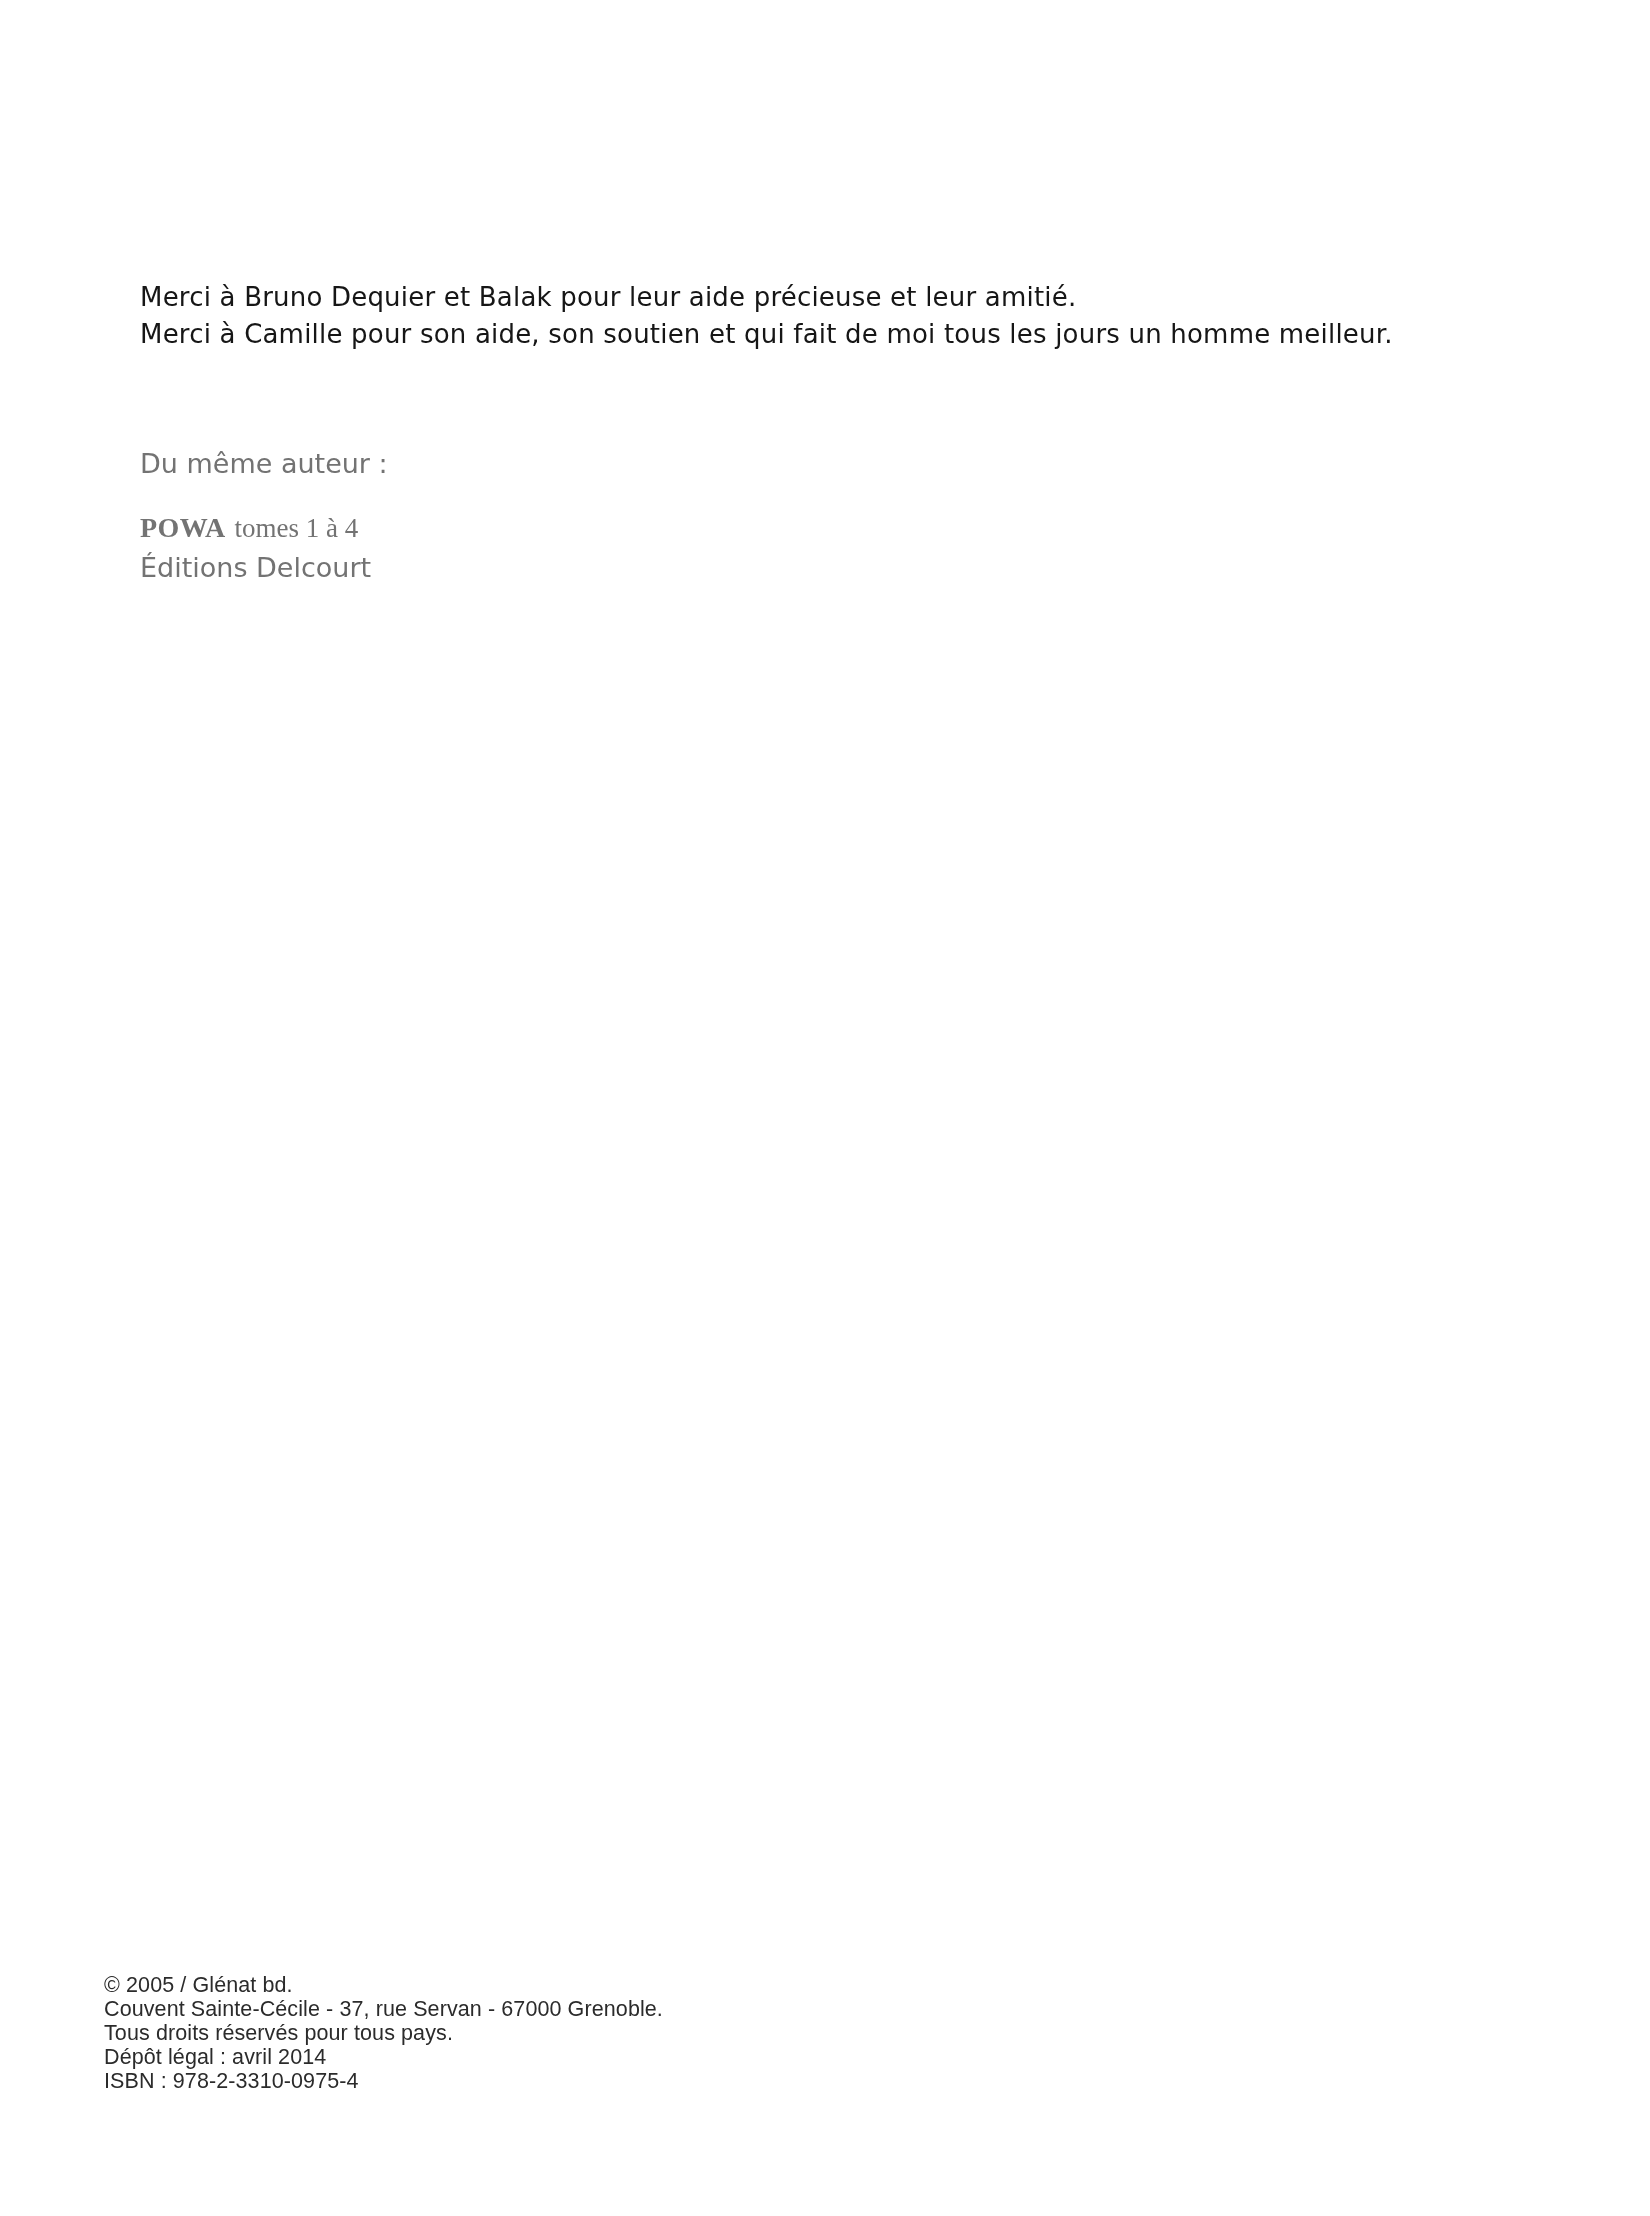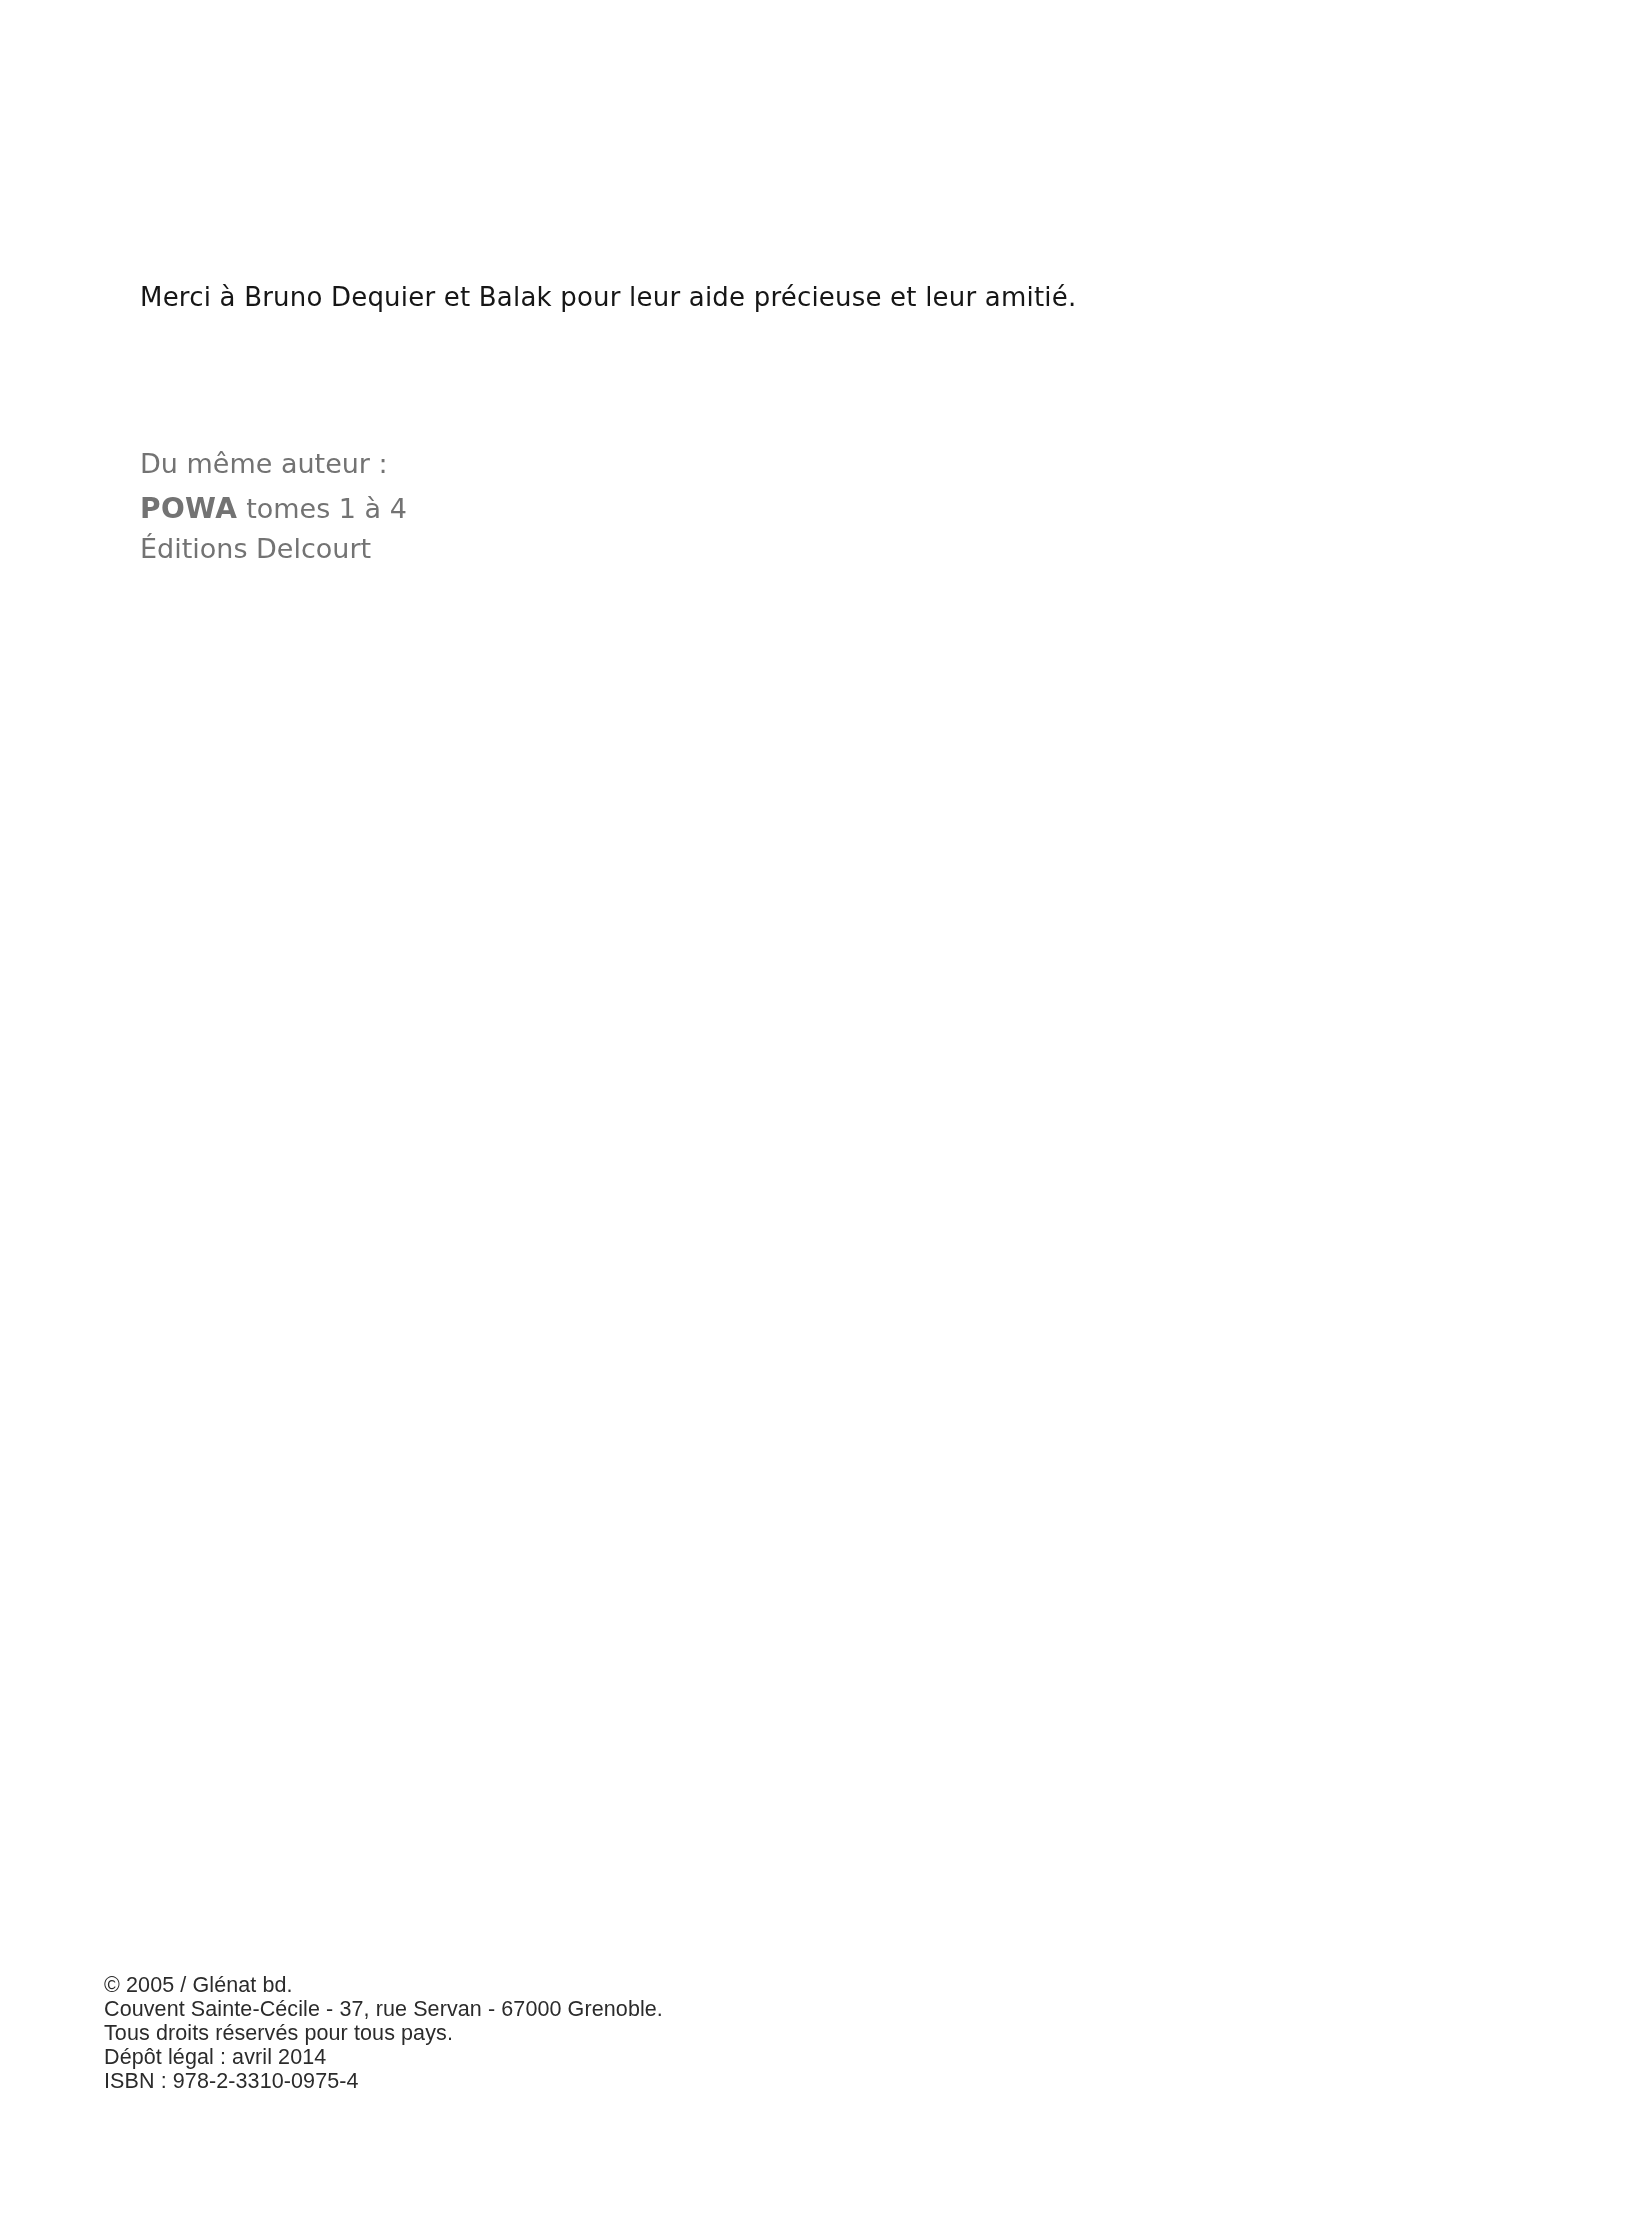--- a/index.html
+++ b/index.html
@@ -35,23 +35,24 @@
     left: 140px;
     top: 450px;
     color: #737373;
     white-space: nowrap;
   }
   .same-author .heading {
     font-size: 27px;
     line-height: 1;
   }
   .same-author .work {
-    margin-top: 18px;
+    margin-top: 37px;
     font-size: 27px;
     line-height: 1;
+    font-family: Liberation Serif, serif;
   }
   .same-author .work .title {
     font-weight: bold;
     font-size: 28px;
     margin-right: 0.32em;
     letter-spacing: 0.4px;
   }
   .same-author .publisher {
     margin-top: 12px;
     font-size: 27px;
@@ -71,20 +72,21 @@
     white-space: nowrap;
   }
 </style>
 </head>
 <body>
 
 <div class="page">
 
   <div class="ack">
     <div>Merci à Bruno Dequier et Balak pour leur aide précieuse et leur amitié.</div>
+    <div>Merci à Camille pour son aide, son soutien et qui fait de moi tous les jours un homme meilleur.</div>
   </div>
 
   <div class="same-author">
     <div class="heading">Du même auteur :</div>
     <div class="work">
       <span class="title">POWA</span><span>tomes 1 à 4</span>
     </div>
     <div class="publisher">Éditions Delcourt</div>
   </div>
 

